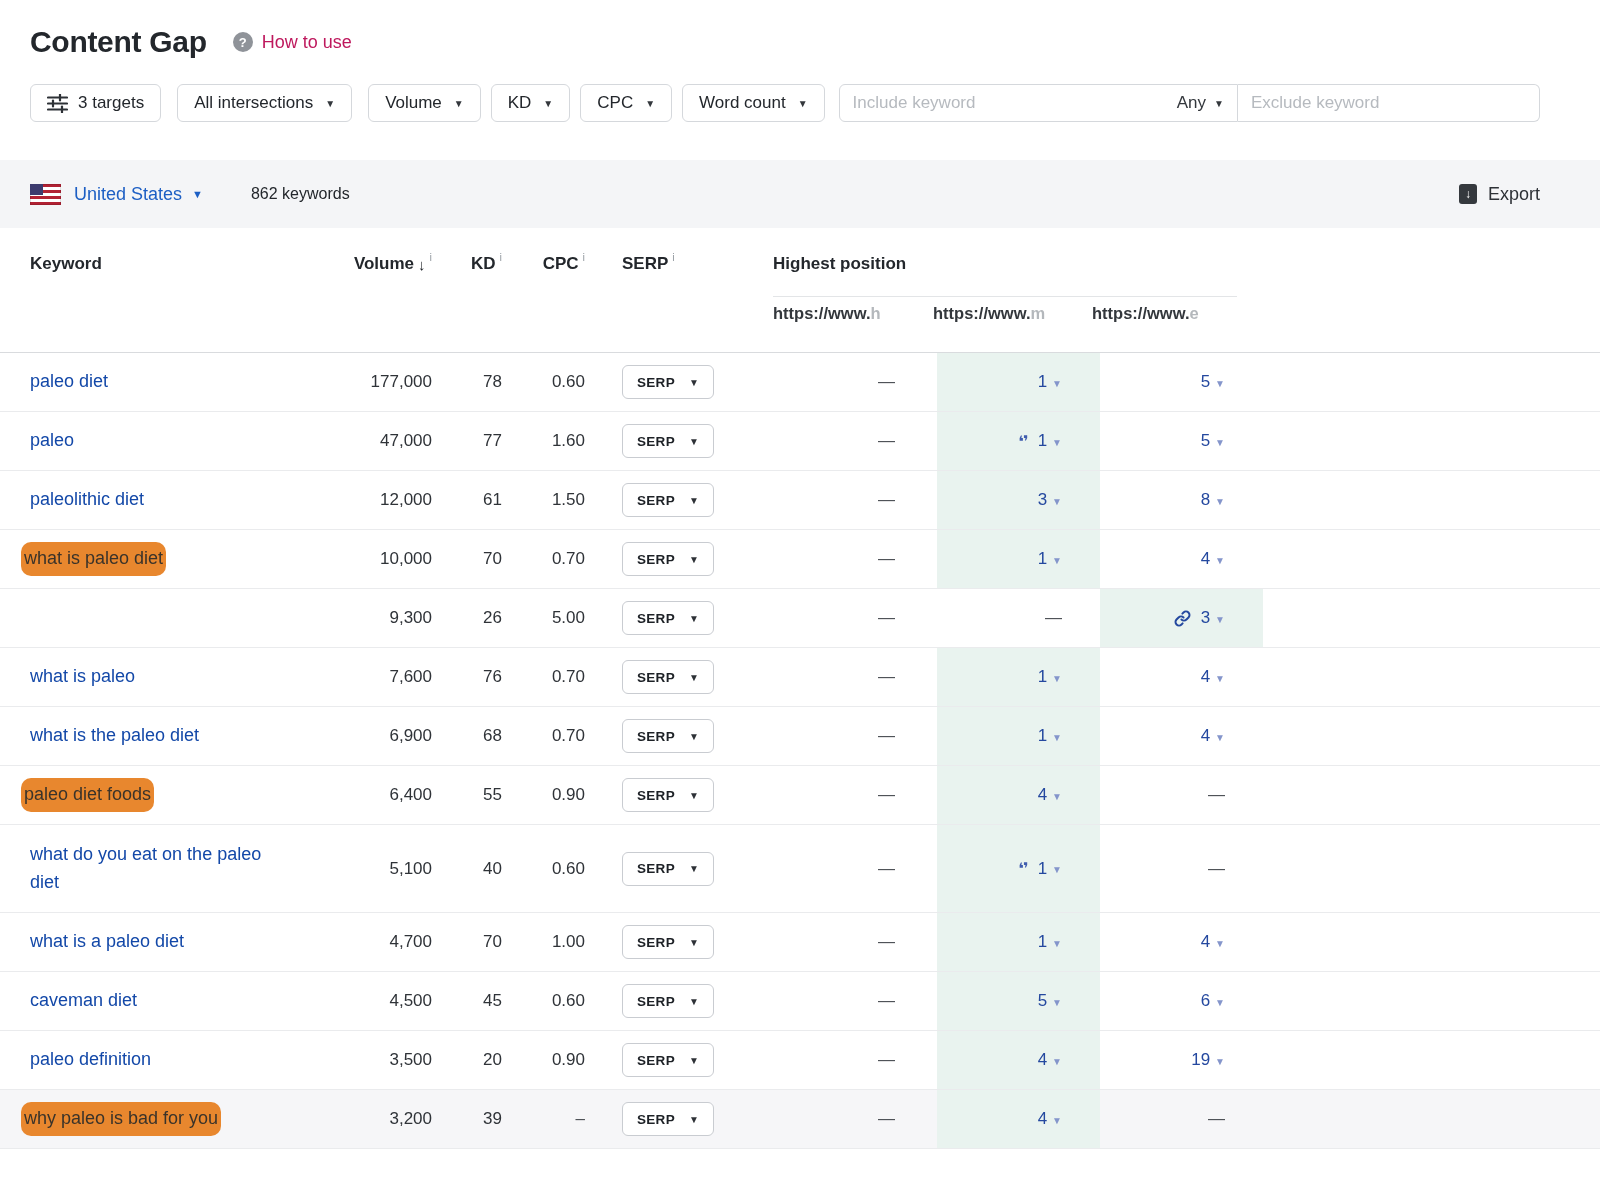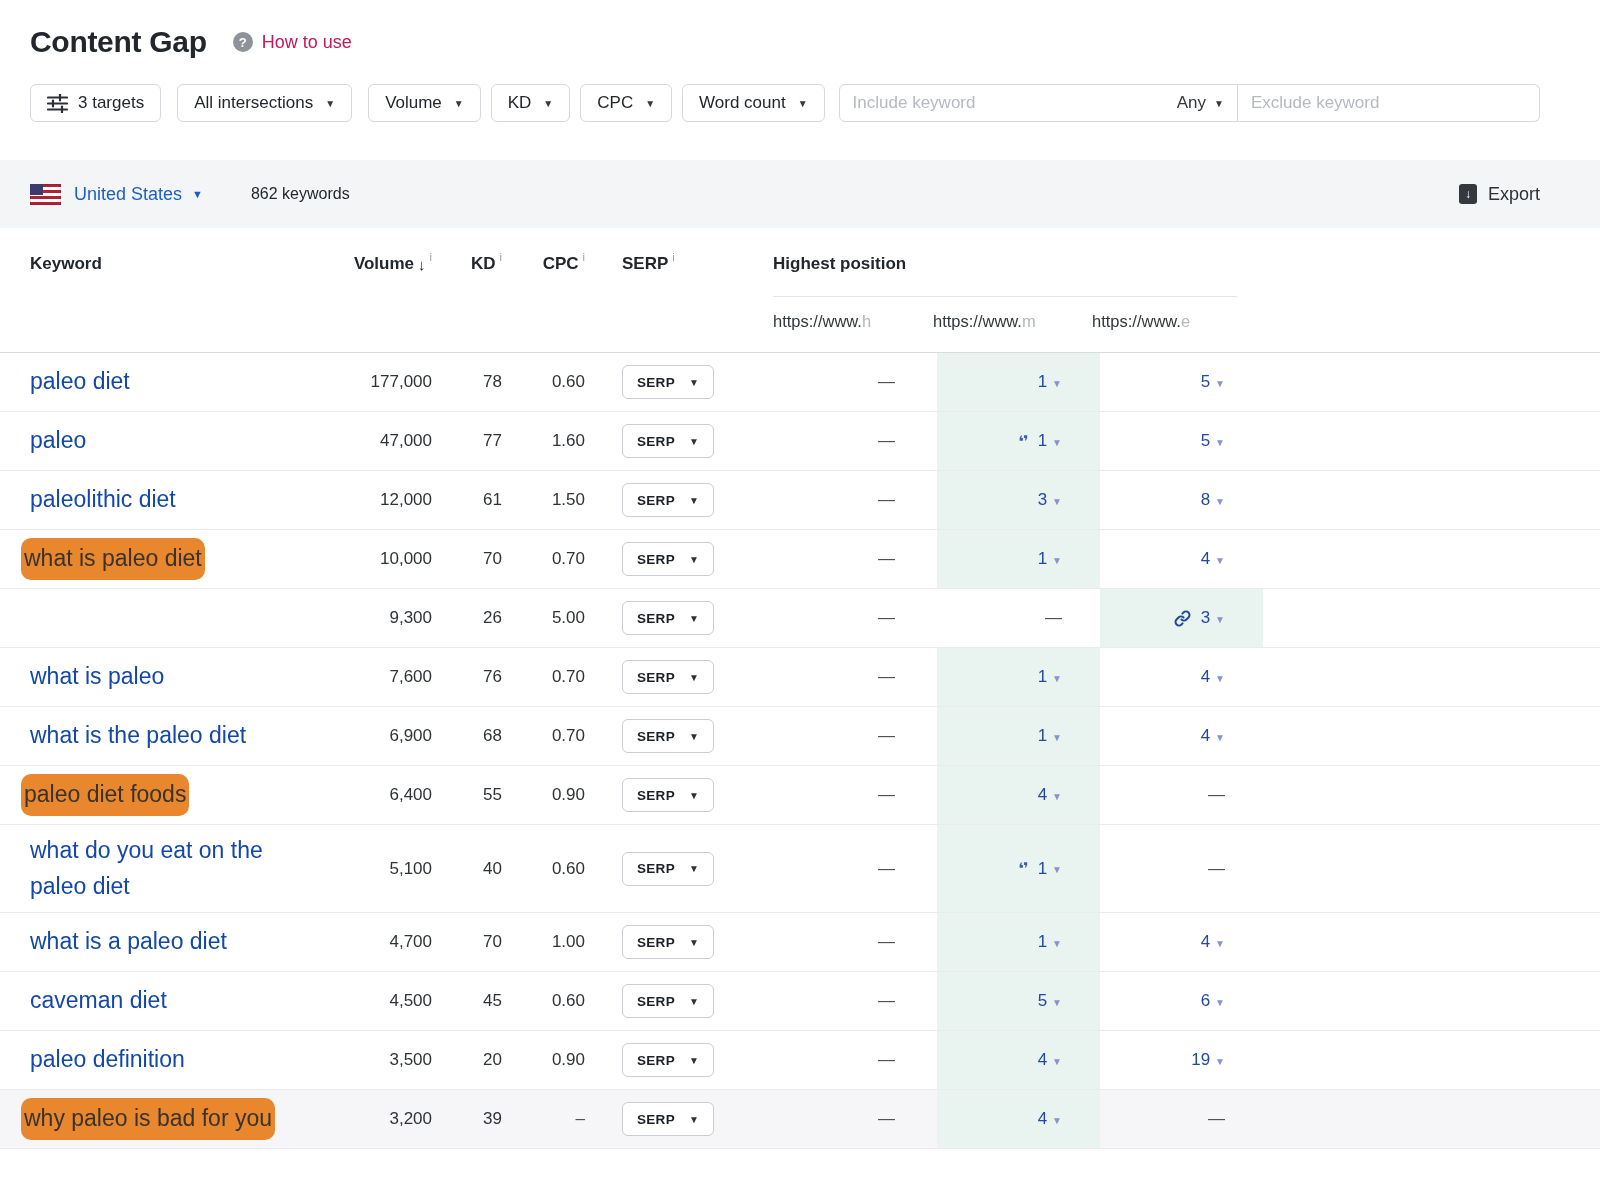--- a/index.html
+++ b/index.html
@@ -46,39 +46,39 @@
   .h-kw  { left:30px; }
   .h-vol { left:290px; width:142px; justify-content:flex-end; gap:4px; }
   .h-kd  { left:432px; width:70px;  justify-content:flex-end; gap:4px; }
   .h-cpc { left:495px; width:90px;  justify-content:flex-end; gap:4px; }
   .h-serp{ left:622px; gap:4px; }
   .h-hp  { left:773px; }
   .sort-arrow { font-size:15px; font-weight:700; color:#23272c; }
   .i-sup { font-size:11px; color:#9aa0a6; font-weight:400; align-self:flex-start; margin-top:1px; }
   .hp-divider { position:absolute; left:773px; top:68px; width:464px; height:1px; background:#e3e5e7; }
   .url-row { position:absolute; top:76px; height:34px; width:100%; }
-  .url-cell { position:absolute; top:0; height:34px; width:150px; overflow:hidden; white-space:nowrap; font-weight:400; font-size:16.5px; display:flex; align-items:center; }
+  .url-cell { position:absolute; top:0; height:34px; width:150px; overflow:hidden; white-space:nowrap; font-weight:700; font-size:16.5px; display:flex; }
   .url-cell .pre { color:#33373c; }
   .url-cell .rest { color:#b4b8bc; }
   .url-cell::after { content:""; position:absolute; right:0; top:0; bottom:0; width:26px; background:linear-gradient(90deg,rgba(255,255,255,0),#fff); }
   .u1 { left:773px; } .u2 { left:933px; } .u3 { left:1092px; }
 
   
   .tbody { position:absolute; left:0; top:352px; width:1600px; border-top:1px solid #d9dbde; }
   .row { position:relative; width:1600px; height:59px; border-bottom:1px solid #eaebed; background:#fff; }
   .row.tall { height:88px; }
   .row.dim { background:#f6f6f8; }
   .cell { position:absolute; top:0; bottom:0; display:flex; align-items:center; }
   .c-kw  { left:30px; width:260px; }
   .c-vol { left:290px; width:142px; justify-content:flex-end; }
   .c-kd  { left:432px; width:70px;  justify-content:flex-end; }
   .c-cpc { left:495px; width:90px;  justify-content:flex-end; }
   .c-serp{ left:622px; }
   .num { font-size:17px; color:#2f3338; }
-  .kw-link { font-size:23px; color:#1348a8; text-decoration:none; line-height:1.55; cursor:pointer; }
+  .kw-link { font-size:18px; color:#1348a8; text-decoration:none; line-height:1.55; cursor:pointer; }
   .kw-link.chip { background:#e8872e; color:#3a332a; border-radius:10px; padding:3px 3px; margin-left:-9px; }
   .serp-btn { display:flex; align-items:center; gap:14px; height:34px; padding:0 14px; background:#fff; border:1px solid #c9ccd1; border-radius:6px; font-weight:700; font-size:13.5px; letter-spacing:.3px; color:#1d2126; cursor:pointer; font-family:inherit; }
   .serp-btn .tri { font-size:10px; color:#2d3136; }
   .pcell { font-size:17px; }
   .p1 { left:773px;  width:164px; justify-content:flex-end; padding-right:42px; }
   .p2 { left:937px;  width:163px; justify-content:flex-end; padding-right:38px; }
   .p3 { left:1100px; width:163px; justify-content:flex-end; padding-right:38px; }
   .pcell.green { background:#e9f3ef; }
   .dash { color:#4a4e53; }
   .cpc-dash { color:#4a4e53; }

